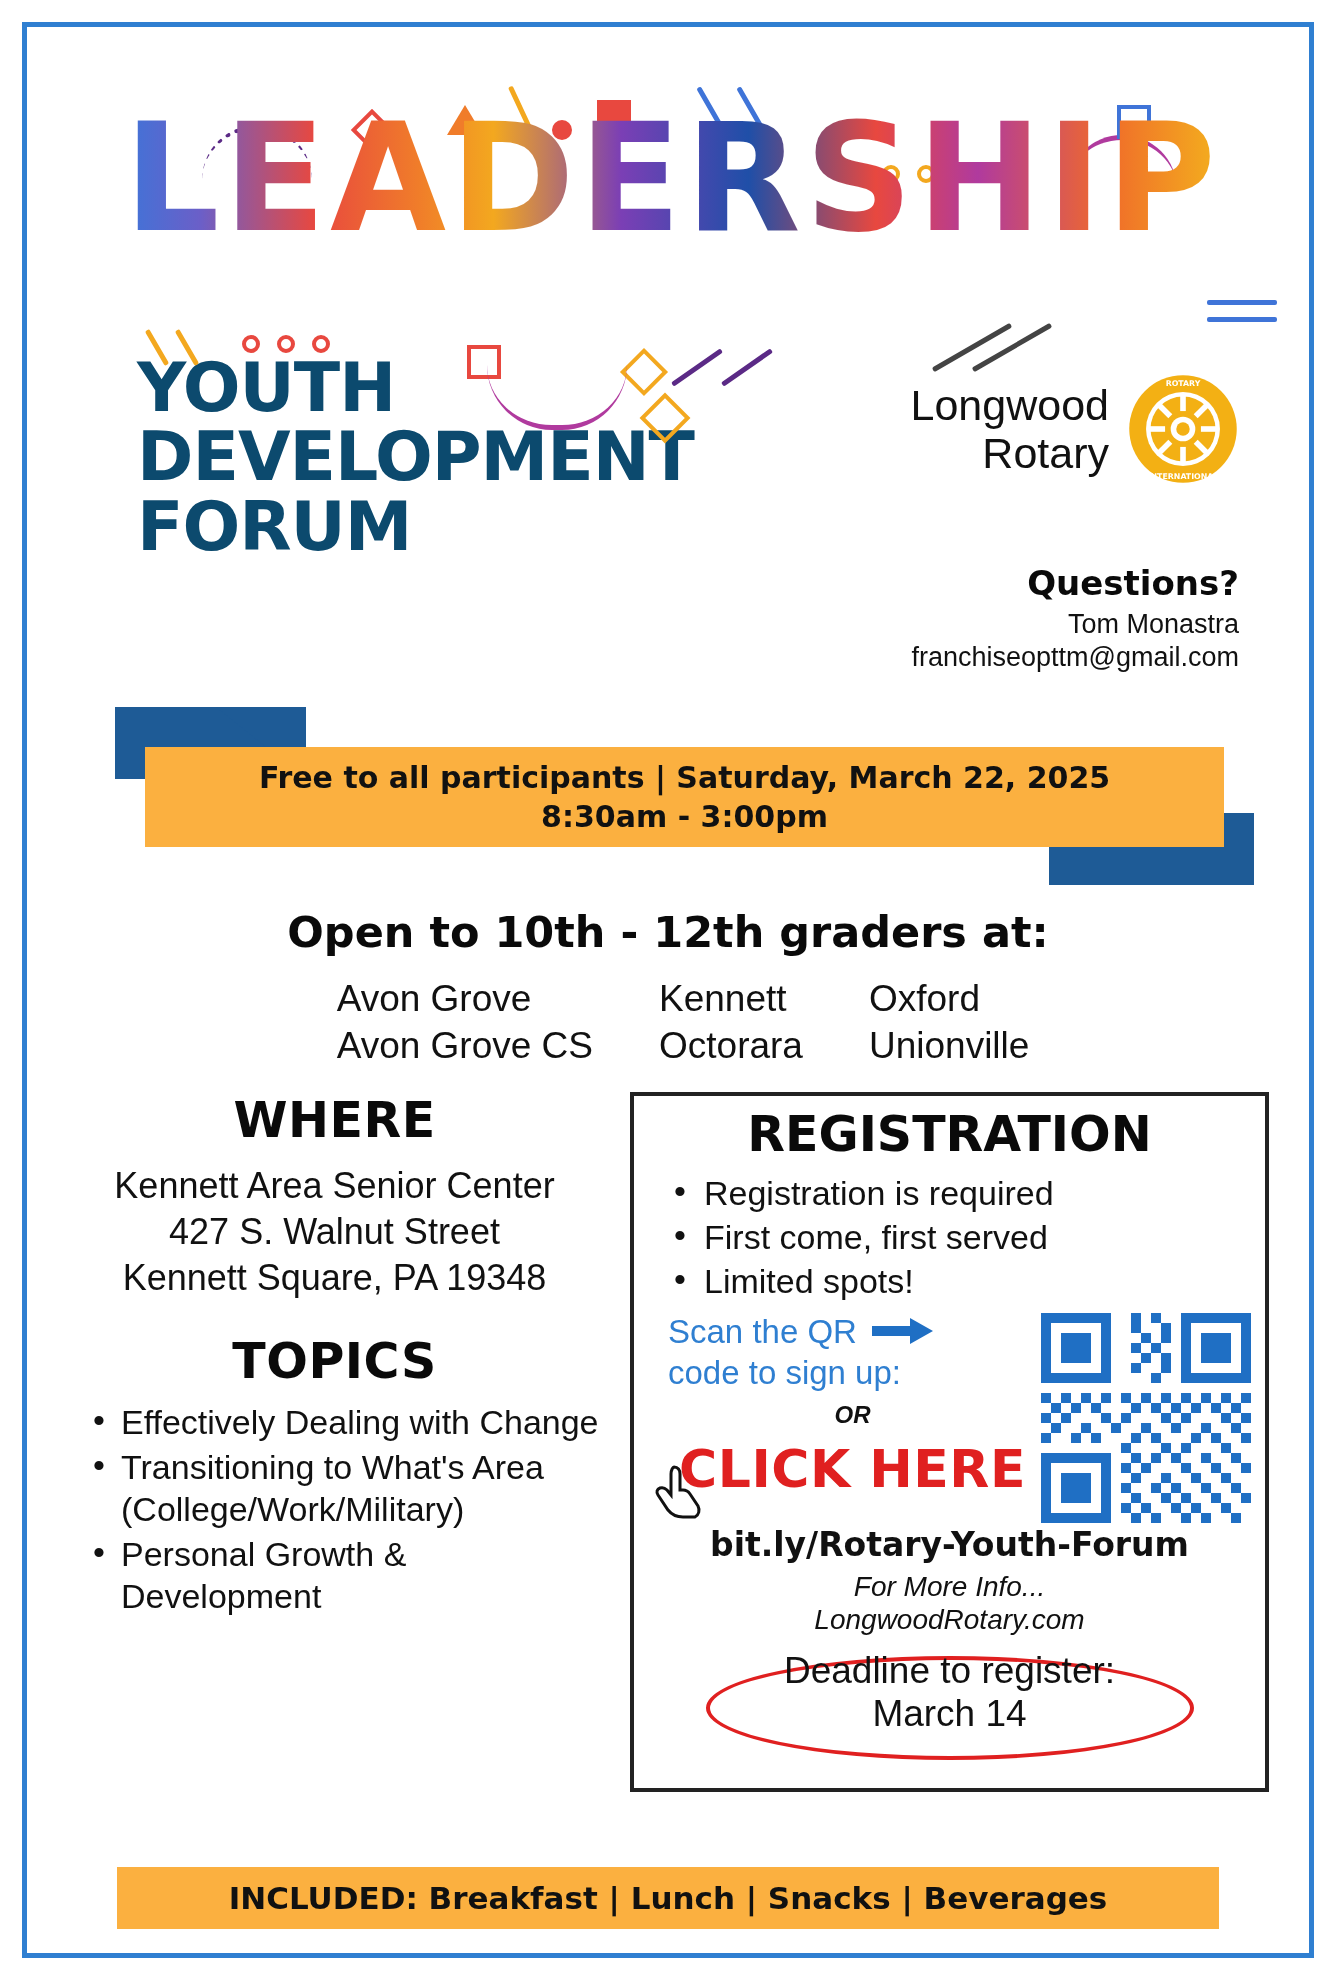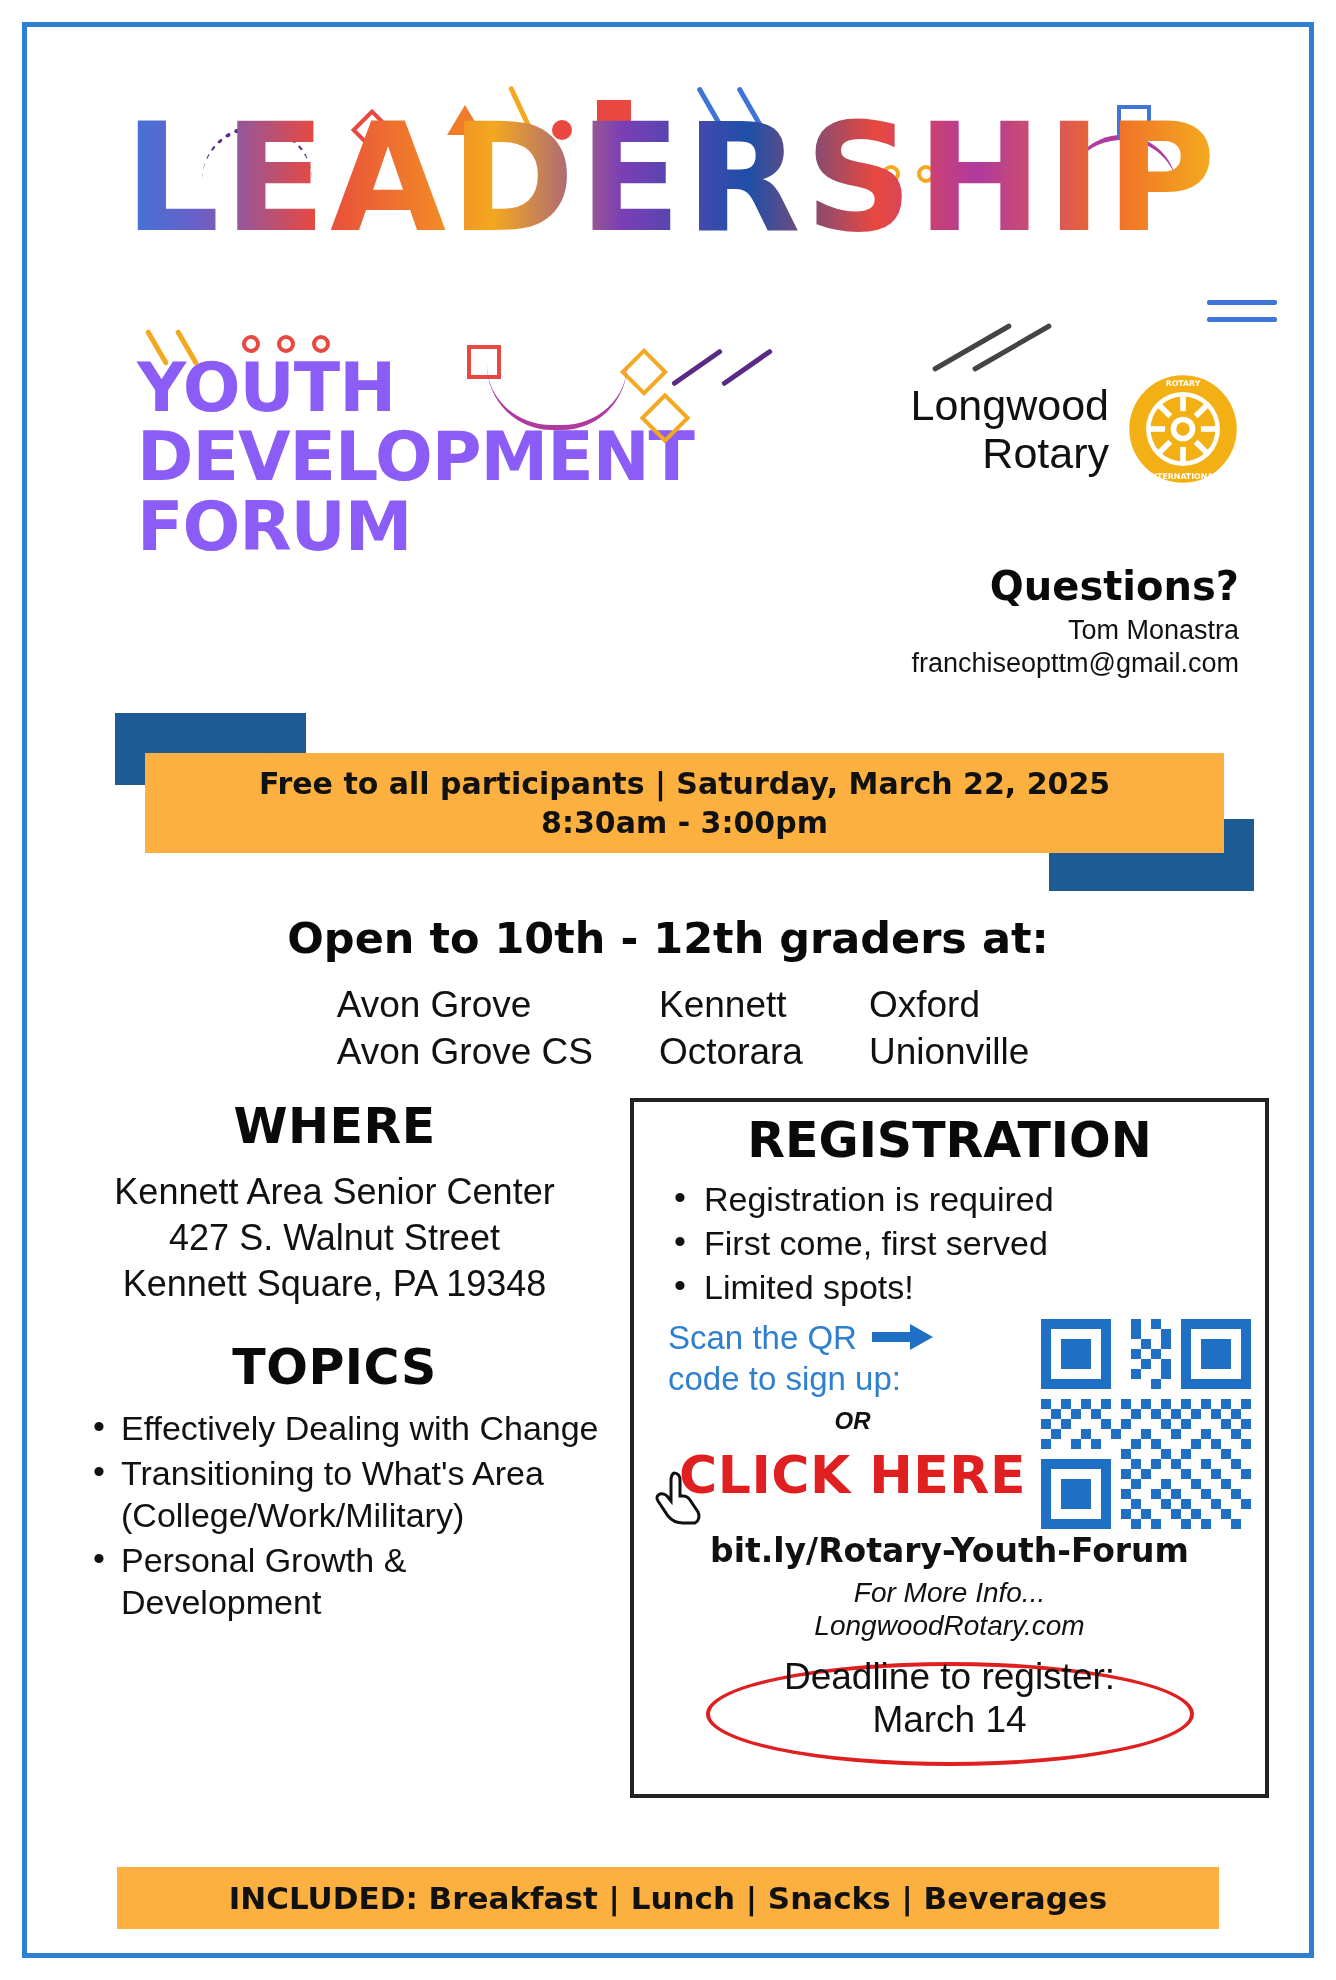--- a/index.html
+++ b/index.html
@@ -85,21 +85,21 @@
     margin-top: 8px;
   }
   .main-title {
     flex: 0 0 auto;
     padding-left: 110px;
     font-family: "DejaVu Sans", sans-serif;
     font-weight: bold;
     font-size: 68px;
     line-height: 1.02;
     letter-spacing: -1px;
-    color: #8b5cf6;
+    color: #0c4a6e;
     text-transform: uppercase;
   }
   .right-col {
     flex: 1 1 auto;
     padding-left: 30px;
     padding-right: 70px;
     padding-top: 20px;
   }
   .rotary-row {
     display: flex;
@@ -120,21 +120,21 @@
     flex: 0 0 auto;
     position: relative;
   }
   .questions {
     margin-top: 78px;
     text-align: right;
   }
   .questions-title {
     font-family: "DejaVu Sans", sans-serif;
     font-weight: bold;
-    font-size: 40px;
+    font-size: 34px;
     color: #0a0a0a;
     margin-top: 16px;
   }
   .questions-name {
     font-size: 27px;
     color: #111;
     margin-top: 6px;
   }
   .questions-email {
     font-size: 27px;

